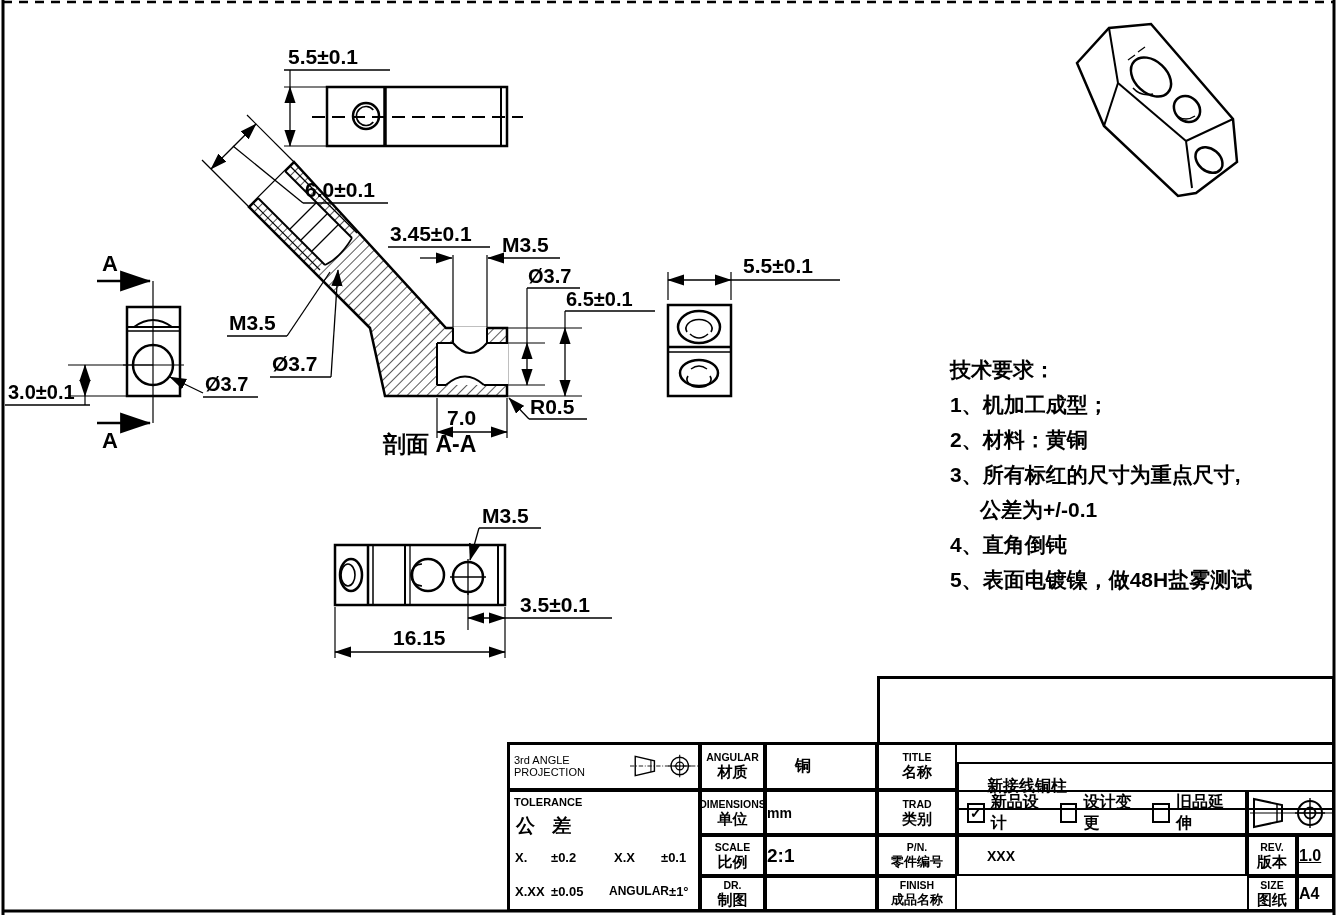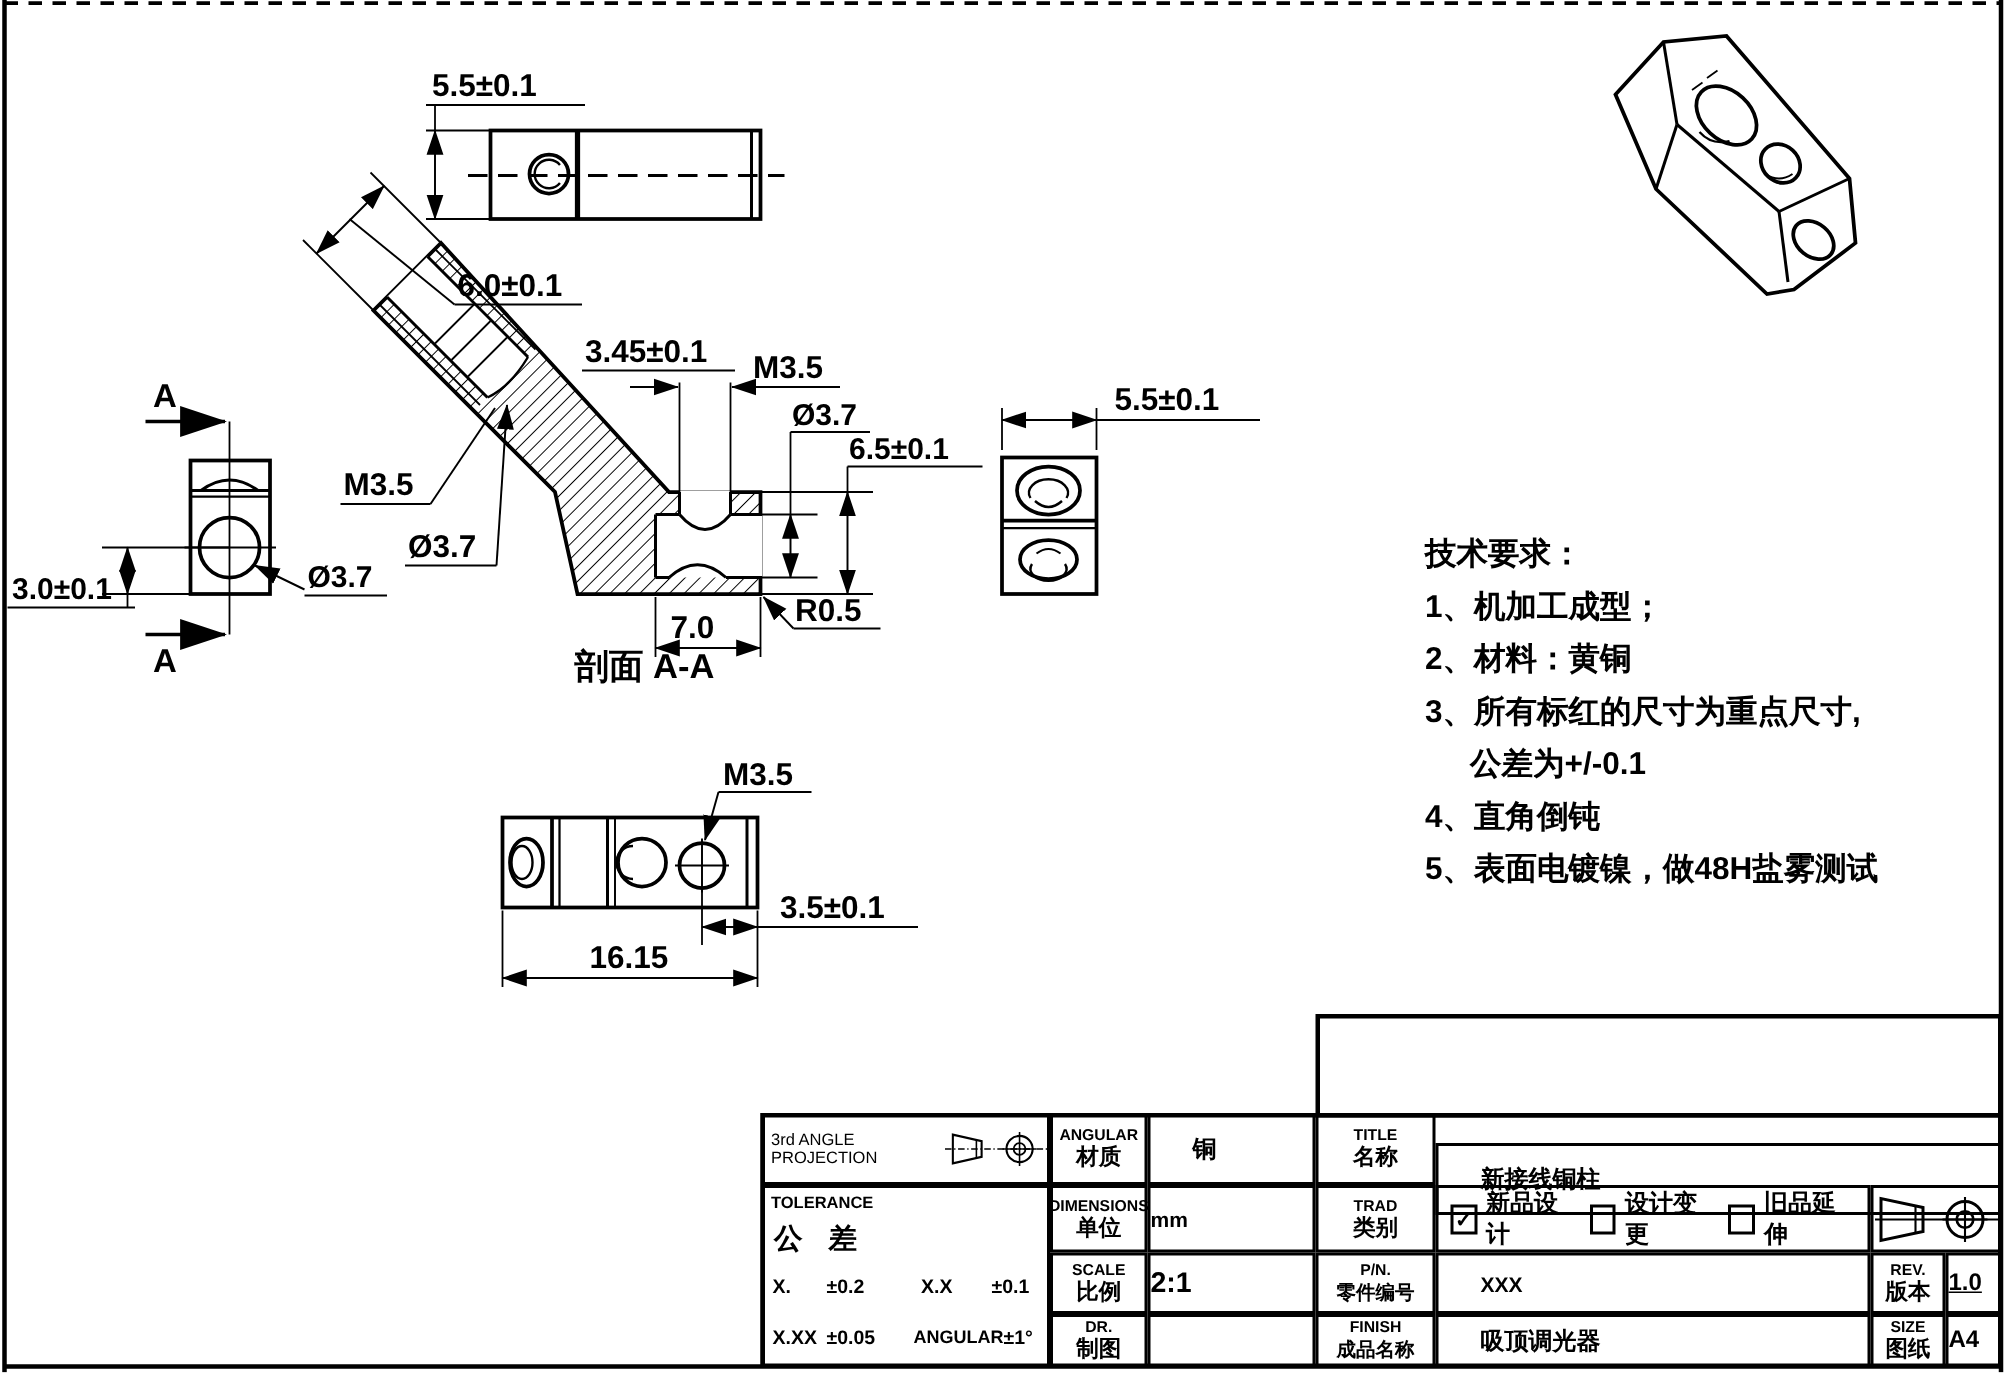--- a/index.html
+++ b/index.html
@@ -343,23 +343,20 @@
     <span class="en">DR.</span>
     <span class="zh cn">制图</span>
   </div>
   <div class="tb-cell val" style="left:765px;top:876px;width:112px;height:36px;">
     <span></span>
   </div>
   <div class="tb-cell lab" style="left:877px;top:876px;width:80px;height:36px;">
     <span class="en">FINISH</span>
     <span class="zh cn" style="font-size:13px;">成品名称</span>
   </div>
-  <div class="tb-cell val" style="left:957px;top:876px;width:290px;height:36px;">
-    <span class="cn">吸顶调光器</span>
-  </div>
   <div class="tb-cell lab" style="left:1247px;top:876px;width:50px;height:36px;">
     <span class="en">SIZE</span>
     <span class="zh cn">图纸</span>
   </div>
   <div class="tb-cell val center" style="left:1297px;top:876px;width:37px;height:36px;">
     <span>A4</span>
   </div>
 
 </div>
 

